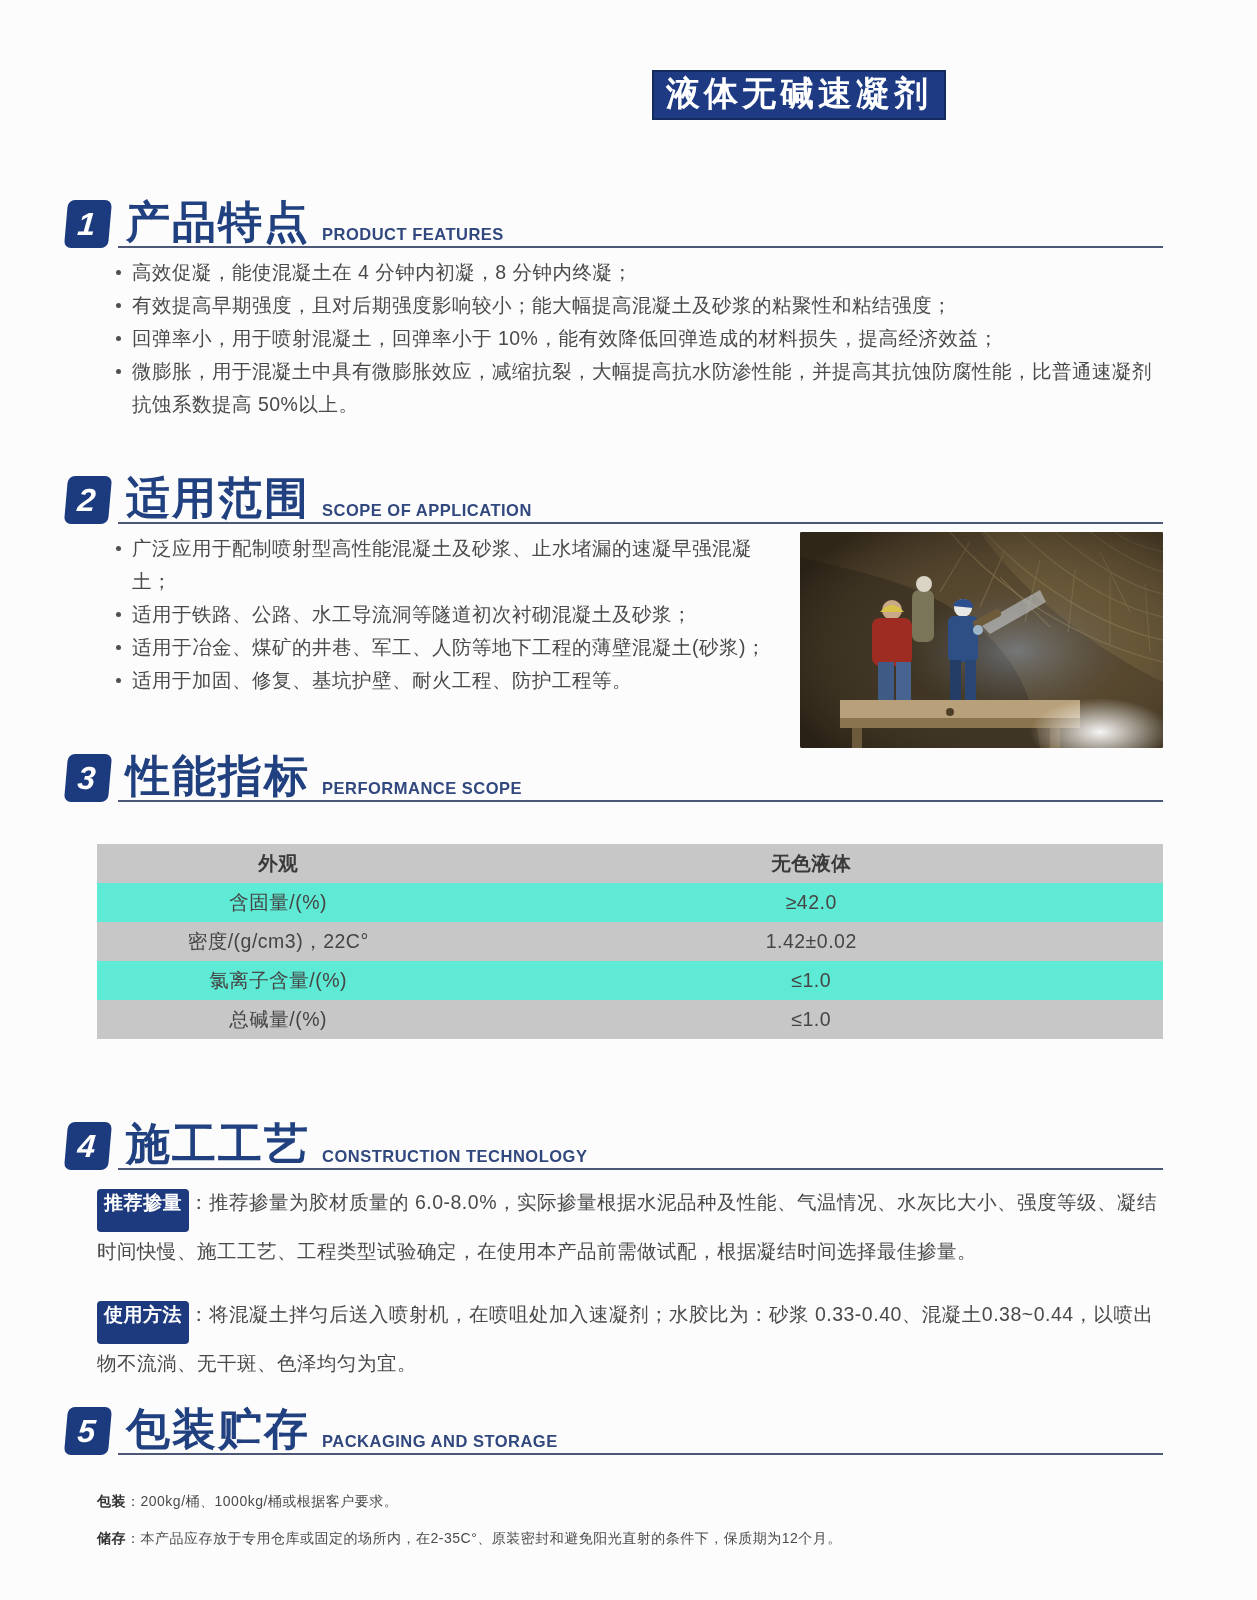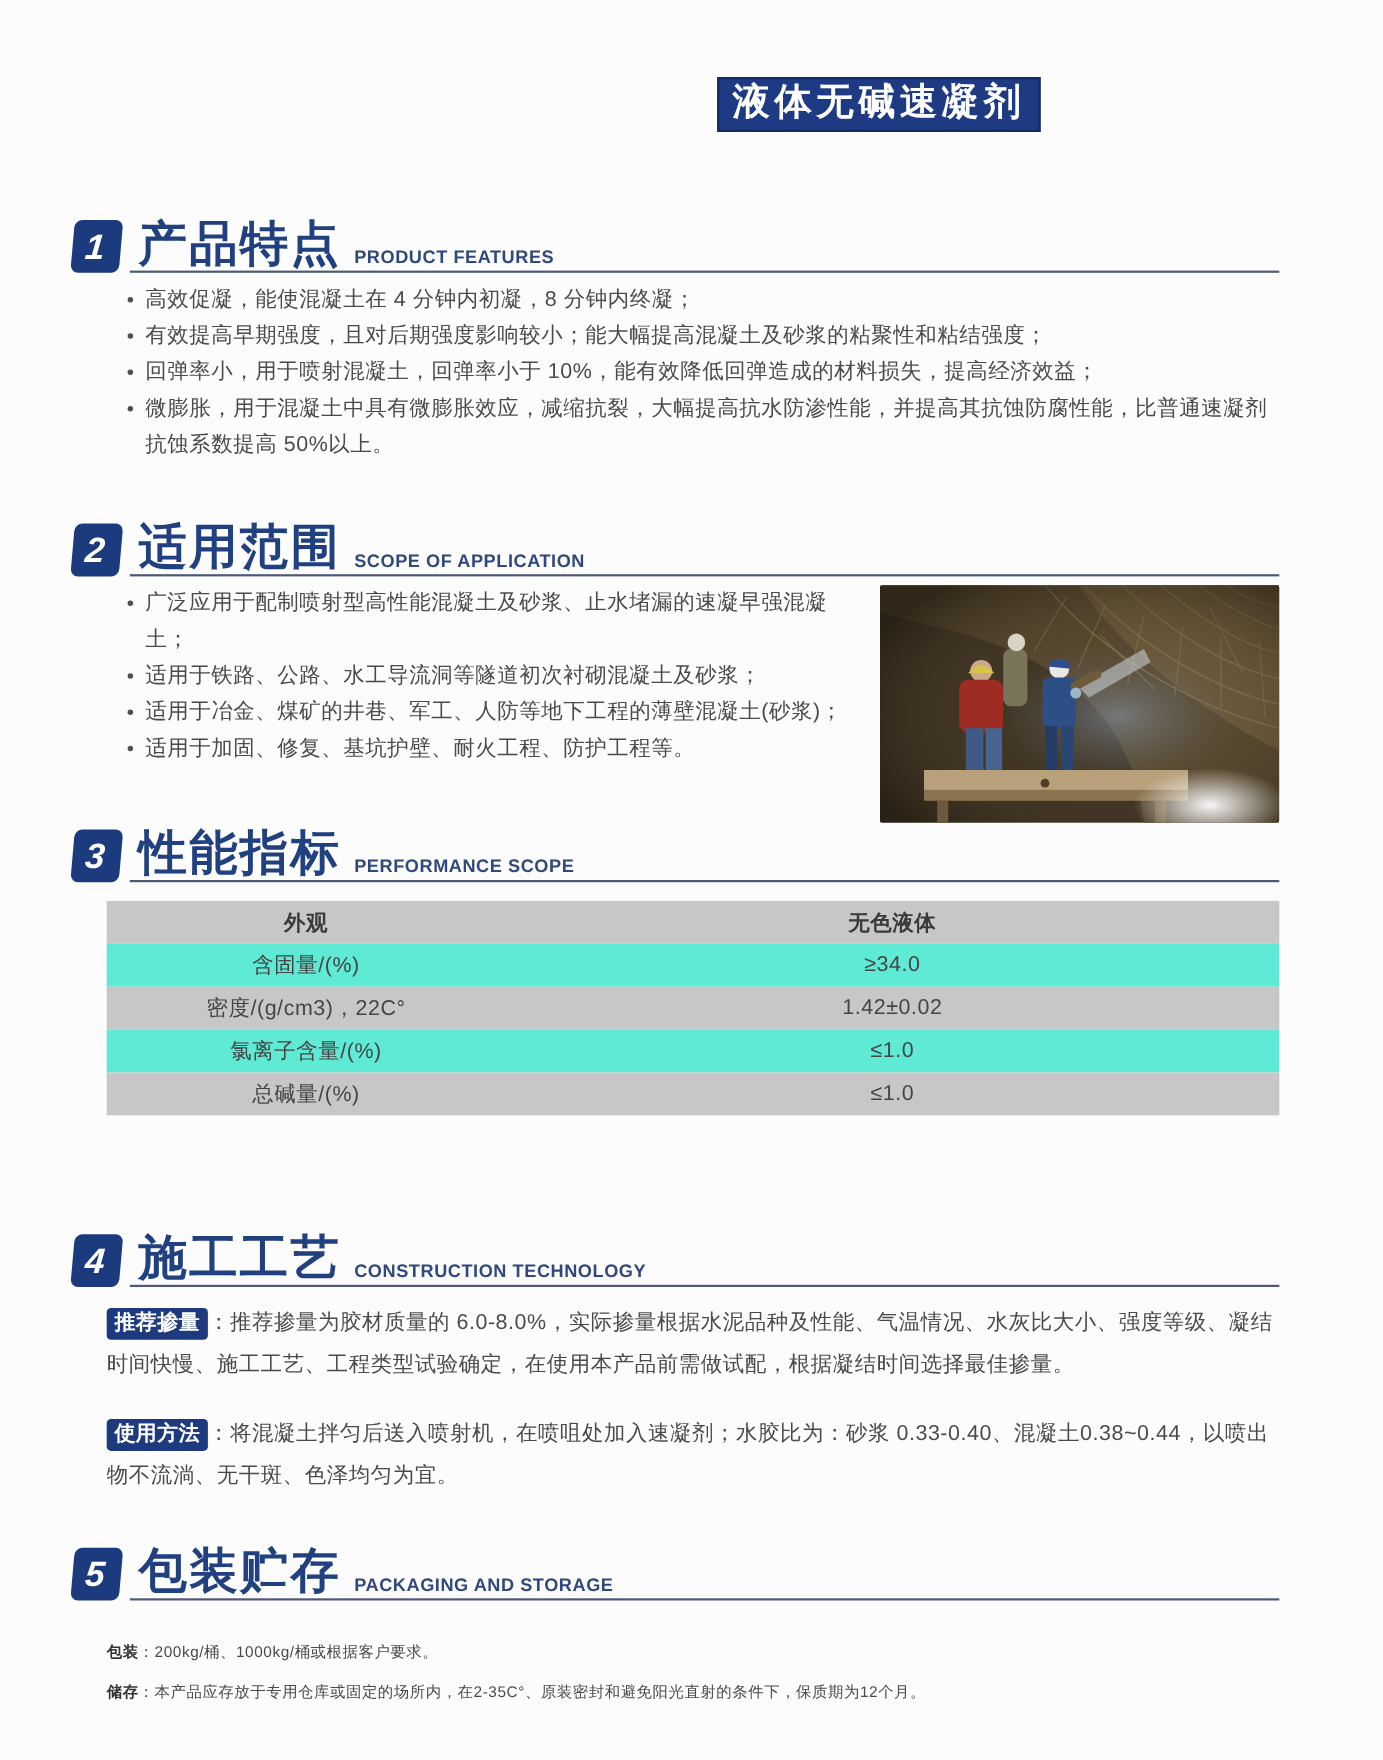--- a/index.html
+++ b/index.html
@@ -54,39 +54,39 @@
     border-radius:50%;background:#4f4f4f;
   }
   
   .scope-row{position:absolute;left:115px;top:532px;right:94px;display:flex;}
   .scope-row .bullets{position:static;flex:1 1 auto;}
   .scope-photo{
     flex:0 0 363px;width:363px;height:216px;margin-left:28px;
     display:block;border-radius:2px;
   }
   
-  .perf-table{position:absolute;left:97px;top:819px;width:1066px;}
+  .perf-table{position:absolute;left:97px;top:844px;width:1066px;}
   .t-row{display:flex;height:39px;align-items:center;font-size:19.5px;}
   .t-row.gray{background:#c7c7c7;}
   .t-row.white{background:#5eead4;}
   .t-row.head .t-cell{font-weight:bold;color:#3a3a3a;}
   .t-cell{text-align:center;color:#454545;letter-spacing:0.5px;}
   .t-cell.label{flex:0 0 34%;}
   .t-cell.value{flex:1 1 auto;}
   
   .construction{
     position:absolute;left:97px;top:1183px;width:1070px;
     font-size:19.5px;line-height:38px;color:#4a4a4a;letter-spacing:0.5px;
   }
   .construction p{margin:0;}
   .construction p + p{margin-top:25px;}
   .inline-badge{
     display:inline-block;background:#1d3a7e;color:#fff;
     font-size:19px;font-weight:bold;line-height:27px;
-    padding:0 7px 2px 7px;border-radius:4px;vertical-align:baseline;
+    padding:0 7px 16px 7px;border-radius:4px;vertical-align:baseline;
   }
   
   .packaging{
     position:absolute;left:97px;top:1483px;width:1080px;
     font-size:14px;line-height:37px;color:#4a4a4a;letter-spacing:0.5px;
   }
   .pack-label{font-weight:bold;color:#333;}
 </style>
 </head>
 <body>
@@ -196,21 +196,21 @@
   <div class="h-cn">性能指标</div>
   <div class="h-en">PERFORMANCE SCOPE</div>
 </div>
 <div class="perf-table">
   <div class="t-row gray head">
     <div class="t-cell label">外观</div>
     <div class="t-cell value">无色液体</div>
   </div>
   <div class="t-row white">
     <div class="t-cell label">含固量/(%)</div>
-    <div class="t-cell value">≥34.0</div>
+    <div class="t-cell value">≥42.0</div>
   </div>
   <div class="t-row gray">
     <div class="t-cell label">密度/(g/cm3)，22C°</div>
     <div class="t-cell value">1.42±0.02</div>
   </div>
   <div class="t-row white">
     <div class="t-cell label">氯离子含量/(%)</div>
     <div class="t-cell value">≤1.0</div>
   </div>
   <div class="t-row gray">

